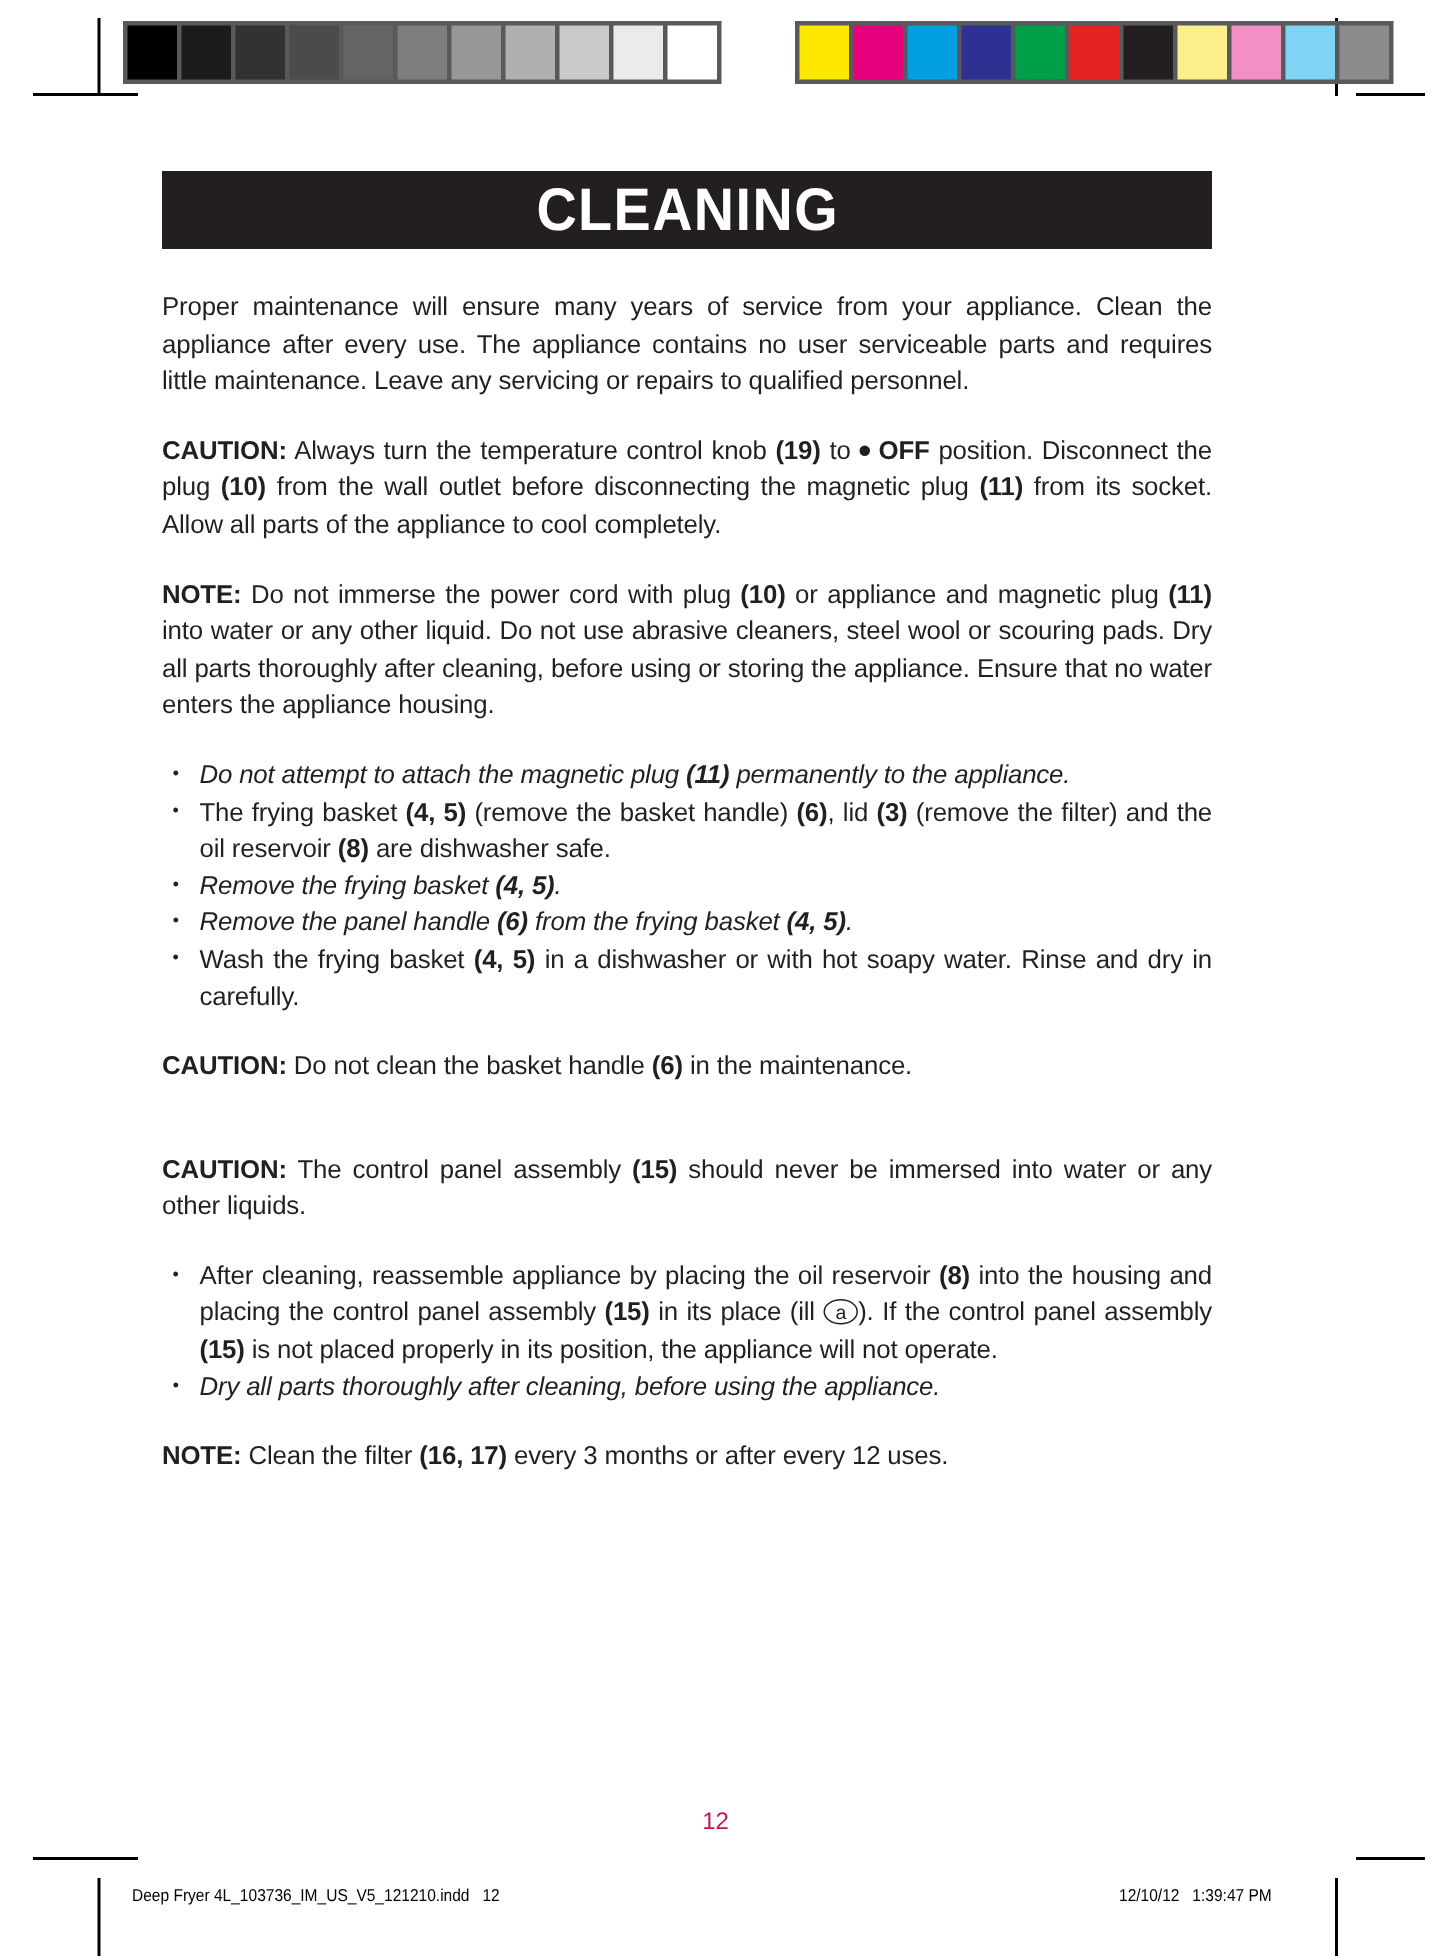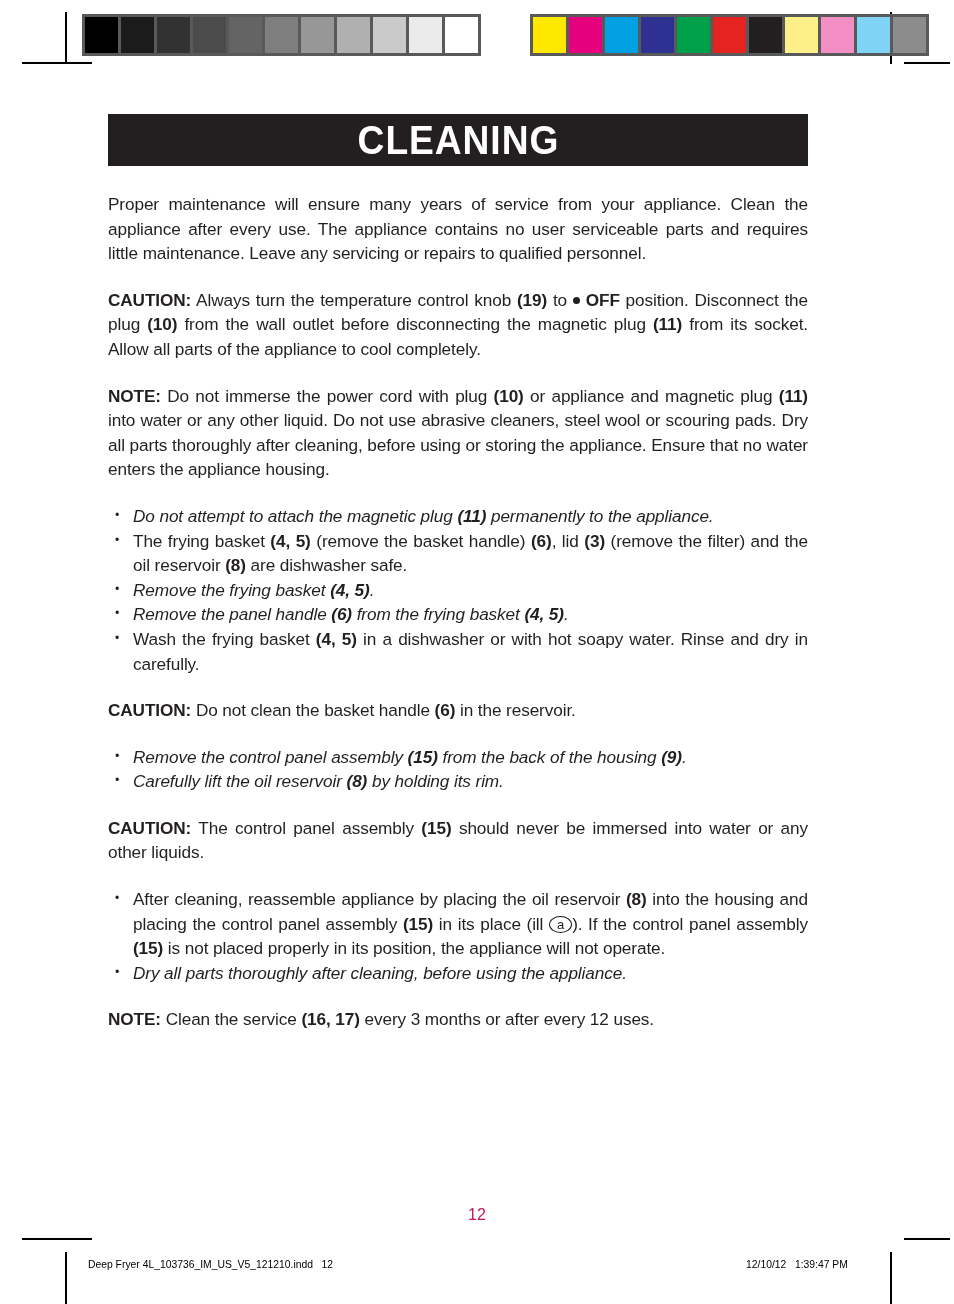--- a/index.html
+++ b/index.html
@@ -214,42 +214,38 @@
   <ul class="bullets">
     <li class="last-left"><span>Do not attempt to attach the magnetic plug </span><b>(11)</b><span> permanently to the appliance.</span></li>
     <li><span>The frying basket </span><b>(4, 5)</b><span> (remove the basket handle) </span><b>(6)</b><span>, lid </span><b>(3)</b><span> (remove the filter) and the oil reservoir </span><b>(8)</b><span> are dishwasher safe.</span></li>
     <li class="last-left"><span>Remove the frying basket </span><b>(4, 5)</b><span>.</span></li>
     <li class="last-left"><span>Remove the panel handle </span><b>(6)</b><span> from the frying basket </span><b>(4, 5)</b><span>.</span></li>
     <li><span>Wash the frying basket </span><b>(4, 5)</b><span> in a dishwasher or with hot soapy water. Rinse and dry in carefully.</span></li>
   </ul>
 
   <div class="gap-md"></div>
 
-  <p class="para nojust"><b>CAUTION:</b><span> Do not clean the basket handle </span><b>(6)</b><span> in the reservoir.</span></p>
-
-  <div class="gap-md"></div>
-
-  <ul class="bullets">
-    <li class="last-left"><span>Remove the control panel assembly </span><b>(15)</b><span> from the back of the housing </span><b>(9)</b><span>.</span></li>
-    <li class="last-left"><span>Carefully lift the oil reservoir </span><b>(8)</b><span> by holding its rim.</span></li>
-  </ul>
+  <p class="para nojust"><b>CAUTION:</b><span> Do not clean the basket handle </span><b>(6)</b><span> in the maintenance.</span></p>
+
+  <div class="gap-md"></div>
+
 
   <div class="gap-md"></div>
 
   <p class="para"><b>CAUTION:</b><span> The control panel assembly </span><b>(15)</b><span> should never be immersed into water or any other liquids.</span></p>
 
   <div class="gap-md"></div>
 
   <ul class="bullets">
     <li><span>After cleaning, reassemble appliance by placing the oil reservoir </span><b>(8)</b><span> into the housing and placing the control panel assembly </span><b>(15)</b><span> in its place (ill </span><span class="ill-oval">a</span><span>). If the control panel assembly </span><b>(15)</b><span> is not placed properly in its position, the appliance will not operate.</span></li>
     <li class="last-left"><span>Dry all parts thoroughly after cleaning, before using the appliance.</span></li>
   </ul>
 
   <div class="gap-md"></div>
 
-  <p class="para nojust"><b>NOTE:</b><span> Clean the service </span><b>(16, 17)</b><span> every 3 months or after every 12 uses.</span></p>
+  <p class="para nojust"><b>NOTE:</b><span> Clean the filter </span><b>(16, 17)</b><span> every 3 months or after every 12 uses.</span></p>
 
 </div>
 
 <div class="page-number">12</div>
 
 <div class="footer-slug" id="slug-left">Deep Fryer 4L_103736_IM_US_V5_121210.indd   12</div>
 <div class="footer-slug" id="slug-right">12/10/12   1:39:47 PM</div>
 
 </body></html>

